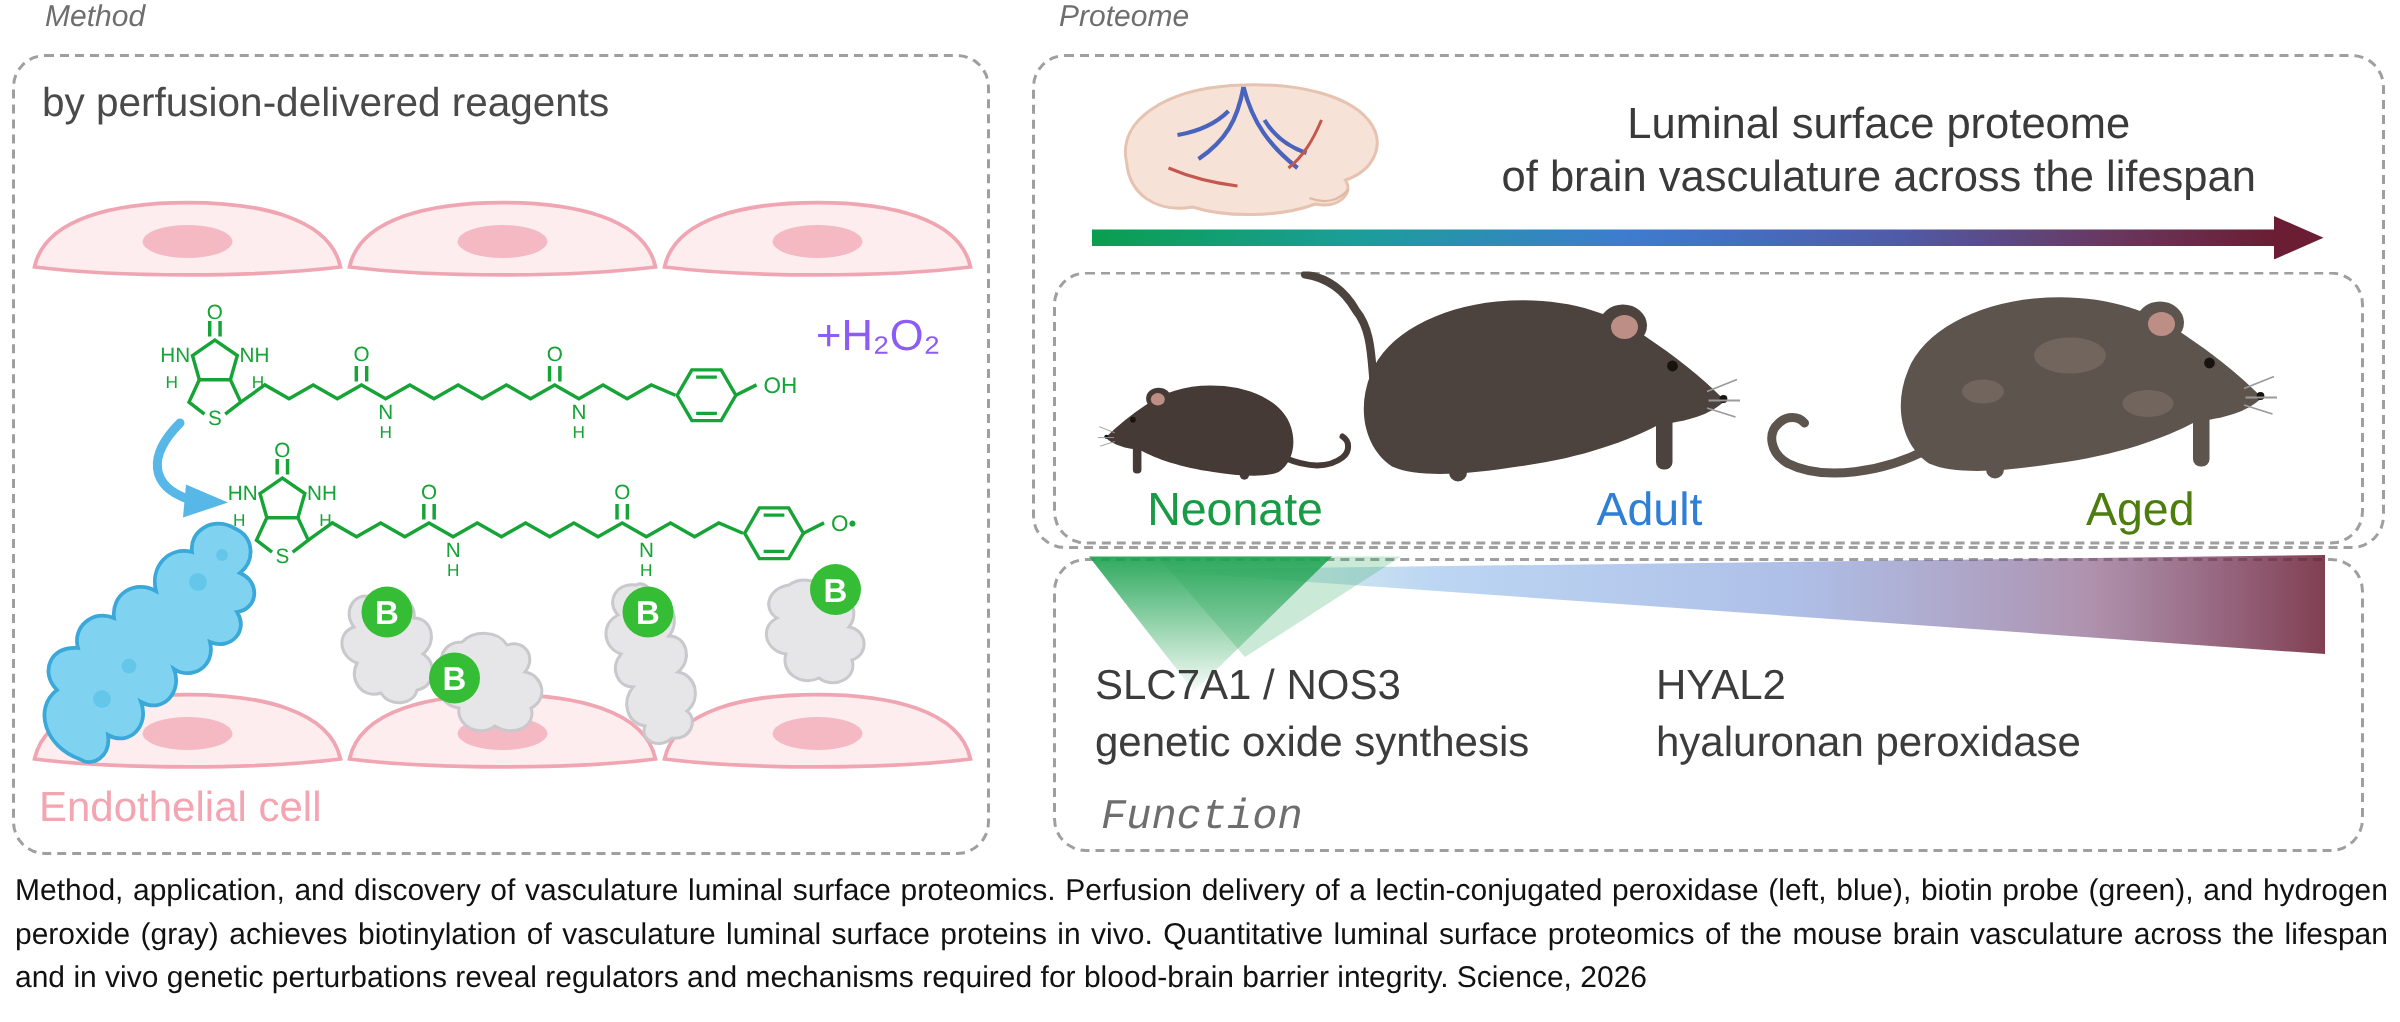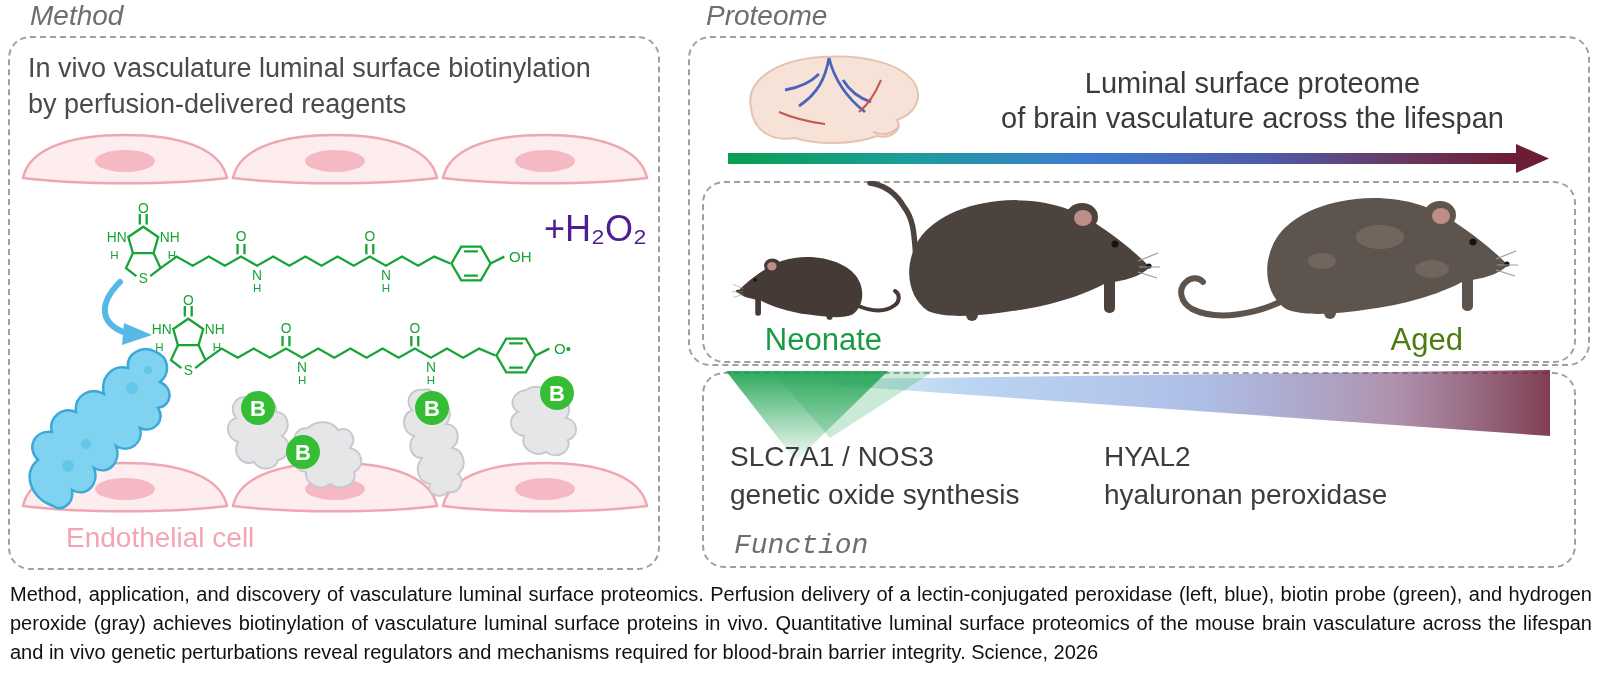--- a/index.html
+++ b/index.html
@@ -1,25 +1,25 @@
 <!DOCTYPE html>
 <html><head>
 <meta charset="utf-8">
 <style>
   * { margin:0; padding:0; box-sizing:border-box; }
   html,body { width:1600px; height:681px; background:#ffffff;
               font-family:"Liberation Sans", sans-serif; }
   .page { position:relative; width:1600px; height:681px; overflow:hidden; background:#fff; }
   .abs { position:absolute; }
   .dashed-box { position:absolute; border:2.5px dashed #9f9f9f; border-radius:22px; }
-  .section-label { position:absolute; font-style:italic; font-size:28px; color:#6e6e6e; }
+  .section-label { position:absolute; font-style:italic; font-size:20px; color:#6e6e6e; }
   .method-heading { position:absolute; left:28px; top:50px; width:622px;
                     font-size:27px; line-height:36px; color:#4a4a4a; }
-  .peroxide-label { position:absolute; left:544px; top:208px; font-size:36px; color:#4c1d95; }
-  .endothelial-label { position:absolute; left:26px; top:522px; font-size:28px; color:#f3a6b2;margin-left:40px; }
+  .peroxide-label { position:absolute; left:544px; top:208px; font-size:29px; color:#8b5cf6; }
+  .endothelial-label { position:absolute; left:26px; top:522px; font-size:28px; color:#f3a6b2; }
   .proteome-title { position:absolute; left:945px; top:66px; width:615px;
                     text-align:center; font-size:29px; line-height:35px; color:#3a3a3a; }
   .stage-label { position:absolute; top:322px; width:160px; text-align:right; font-size:31px; }
   .stage-neonate { color:#189b44; }
   .stage-adult   { color:#2f7fd6; }
   .stage-aged    { color:#4d7c0f; }
   .fn-item { position:absolute; top:438px; font-size:28px; line-height:38px; color:#3c3c3c; }
   .function-label { position:absolute; left:734px; top:530px; font-style:italic;
                     font-size:28px; color:#6e6e6e;font-family:Liberation Mono, monospace; }
   .caption { position:absolute; left:10px; top:580px; width:1582px;
@@ -34,21 +34,20 @@
 
   <div class="section-label" style="left:30px;top:0px">Method</div>
   <div class="section-label" style="left:706px;top:0px">Proteome</div>
 
   <div class="dashed-box" style="left:8px;top:36px;width:652px;height:534px"></div>
   <div class="dashed-box" style="left:688px;top:36px;width:902px;height:330px"></div>
   <div class="dashed-box" style="left:702px;top:181px;width:874px;height:182px"></div>
   <div class="dashed-box" style="left:702px;top:372px;width:874px;height:196px"></div>
 
   <div class="method-heading">
-    <div>In vivo vasculature luminal surface biotinylation</div>
     <div>by perfusion-delivered reagents</div>
   </div>
 
   <svg class="abs" style="left:8px;top:36px" width="652" height="534" viewBox="0 0 652 534">
     <defs>
       <g id="ecell">
         <path d="M3,46 C10,13 58,3 105,3 C152,3 200,13 207,46 C150,53 60,53 3,46 Z" fill="#fdedef" stroke="#f0a6b2" stroke-width="2.5"></path>
         <ellipse cx="105" cy="29" rx="30" ry="11" fill="#f5b9c4"></ellipse>
       </g>
       <g id="bbadge">
@@ -192,20 +191,21 @@
     <path d="M584,118 C554,134 514,140 490,128 C478,121 476,108 484,101 C489,96 497,96 501,101" stroke="#5d544e" stroke-width="6" fill="none" stroke-linecap="round"></path>
     <use href="#mouse" transform="translate(558,-2)" fill="#5d544e"></use>
     <g fill="#8d7b72" opacity="0.45">
       <ellipse cx="678" cy="56" rx="24" ry="12"></ellipse>
       <ellipse cx="730" cy="88" rx="17" ry="9"></ellipse>
       <ellipse cx="620" cy="80" rx="14" ry="8"></ellipse>
     </g>
   </svg>
 
   <div class="stage-label stage-neonate" style="left:722px">Neonate</div>
+  <div class="stage-label stage-adult" style="left:975px">Adult</div>
   <div class="stage-label stage-aged" style="left:1303px">Aged</div>
 
   <svg class="abs" style="left:702px;top:368px" width="874" height="106" viewBox="0 0 874 106">
     <defs>
       <linearGradient id="ggrad" x1="0" y1="0" x2="0" y2="1">
         <stop offset="0" stop-color="#18a04c" stop-opacity="0.9"></stop>
         <stop offset="1" stop-color="#18a04c" stop-opacity="0.03"></stop>
       </linearGradient>
       <linearGradient id="brgrad" x1="0" y1="0" x2="1" y2="0">
         <stop offset="0" stop-color="#62c0ae" stop-opacity="0.10"></stop>

